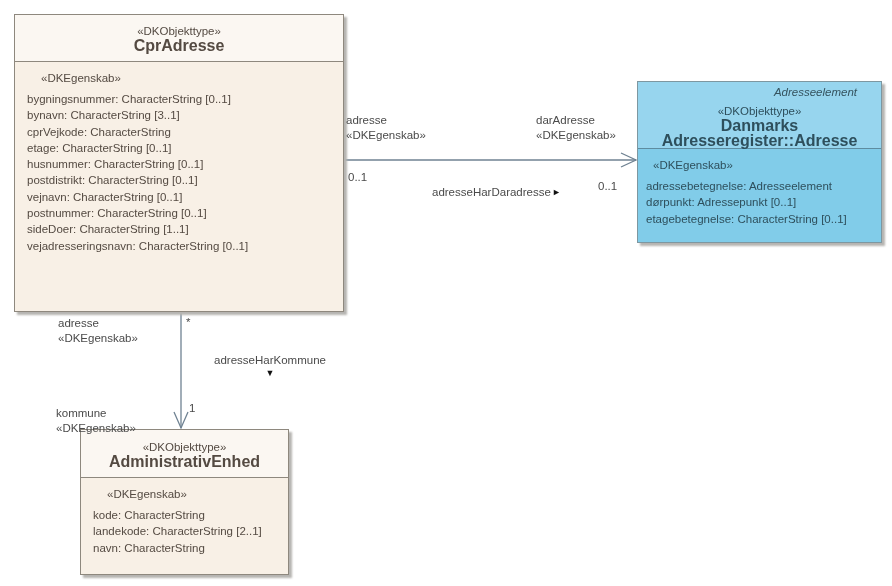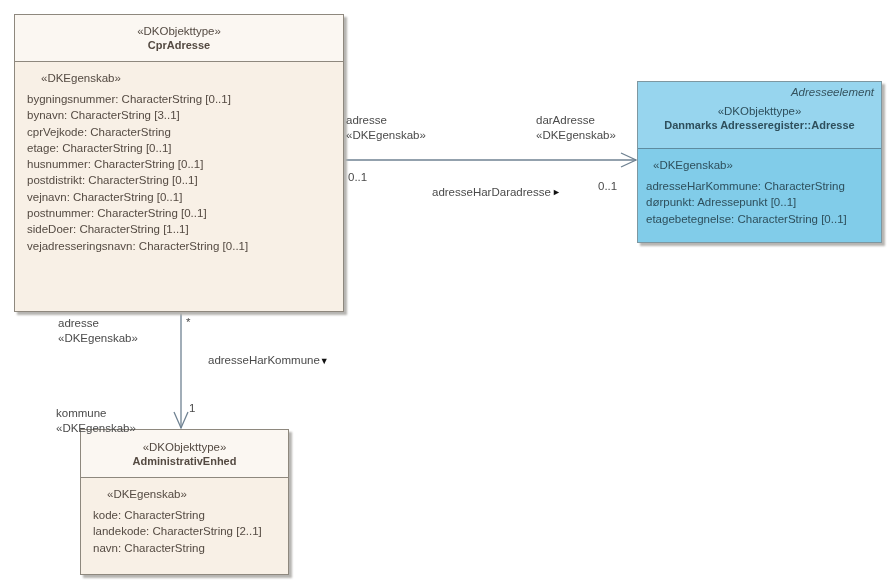--- a/index.html
+++ b/index.html
@@ -22,25 +22,25 @@
     box-shadow: 3px 3px 2px #b6b4b1;
     font-size: 11.5px;
   }
   .cream { background: #F8F0E6; color: #544A42; }
   .cream .hdr { background: #FBF7F2; border-bottom: 1px solid #8E887E; }
   .blue { background: #81CCE9; color: #2E4F5C; border-color: #7E97A0; }
   .blue .hdr { background: #97D5EE; border-bottom: 1px solid #5E8CA0; }
 
   .hdr { text-align: center; box-sizing: border-box; }
   .hdr .stereo { line-height: 14px; }
-  .hdr .cname { font-weight: bold; font-size: 11px; line-height: 15px; }
+  .hdr .cname { font-weight: bold; font-size: 16px; line-height: 15px; }
   .annotation {
     font-style: italic;
     text-align: right;
-    padding: 4px 7px 0 0;
+    padding: 4px 24px 0 0;
     line-height: 13px;
     color: #35535F;
   }
 
   .body { flex: 1; padding: 9px 6px 0 12px; box-sizing: border-box; }
   .attr-stereo { padding-left: 14px; line-height: 15px; margin-bottom: 5px; }
   .attr { line-height: 16.3px; white-space: nowrap; }
 
   
   svg.connectors { position: absolute; left: 0; top: 0; }
@@ -54,21 +54,21 @@
     white-space: nowrap;
   }
   .lbl.center { text-align: left; }
   .assoc-name { display: flex; align-items: center; }
   .assoc-name .marker {
     font-size: 9px;
     color: #111111;
     margin-left: 1px;
     line-height: 9px;
   }
-  .assoc-name.vert { flex-direction: row; text-align: right; }
+  .assoc-name.vert { flex-direction: column; text-align: right; }
   .assoc-name.vert .marker { margin: 1px 0 0 0; }
 </style>
 </head>
 <body>
 
 <div class="canvas">
 
   <svg class="connectors" width="892" height="586">
     <g stroke="#6F8292" stroke-width="1.3" fill="none">
       <line x1="344" y1="160" x2="636" y2="160"></line>
@@ -99,21 +99,21 @@
   </div>
 
   <div class="uml-class blue" style="left:637px; top:81px; width:245px; height:162px;">
     <div class="hdr" style="height:67px;">
       <div class="annotation">Adresseelement</div>
       <div class="stereo" style="margin-top:5px;">«DKObjekttype»</div>
       <div class="cname">Danmarks Adresseregister::Adresse</div>
     </div>
     <div class="body" style="padding-left:8px;">
       <div class="attr-stereo" style="padding-left:7px;">«DKEgenskab»</div>
-      <div class="attr">adresseHarKommune: CharacterString</div>
+      <div class="attr">adressebetegnelse: Adresseelement</div>
       <div class="attr">dørpunkt: Adressepunkt [0..1]</div>
       <div class="attr">etagebetegnelse: CharacterString [0..1]</div>
     </div>
   </div>
 
   <div class="uml-class cream" style="left:80px; top:429px; width:209px; height:146px;">
     <div class="hdr" style="height:48px; padding-top:10px;">
       <div class="stereo">«DKObjekttype»</div>
       <div class="cname">AdministrativEnhed</div>
     </div>

